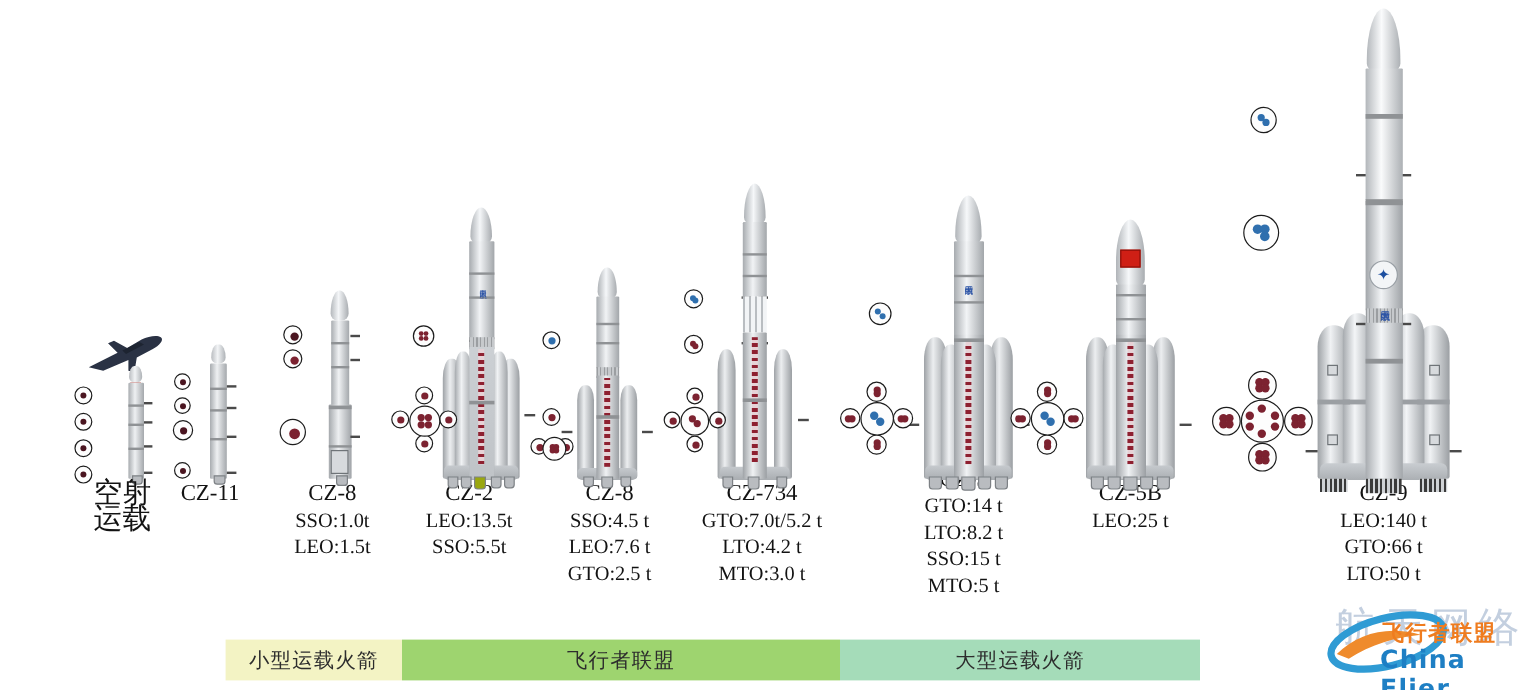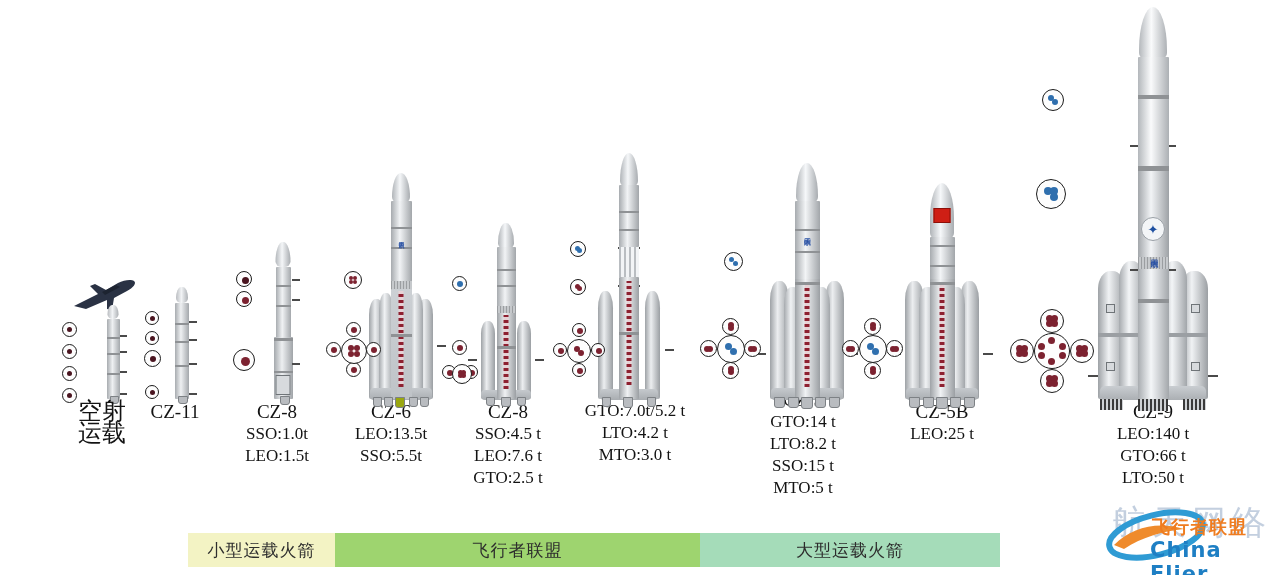--- a/index.html
+++ b/index.html
@@ -553,33 +553,34 @@
     <div class="lbl-name">CZ-11</div>
   </div>
 
   <div class="labels" style="left:222px;top:400px;width:110px;">
     <div class="lbl-name">CZ-8</div>
     <div class="lbl-spec">SSO:1.0t</div>
     <div class="lbl-spec">LEO:1.5t</div>
   </div>
 
   <div class="labels" style="left:333px;top:400px;width:116px;">
-    <div class="lbl-name">CZ-6</div>
+    <div class="lbl-name">CZ-2</div>
     <div class="lbl-spec">LEO:13.5t</div>
     <div class="lbl-spec">SSO:5.5t</div>
   </div>
 
   <div class="labels" style="left:450px;top:400px;width:116px;">
     <div class="lbl-name">CZ-8</div>
     <div class="lbl-spec">SSO:4.5 t</div>
     <div class="lbl-spec">LEO:7.6 t</div>
     <div class="lbl-spec">GTO:2.5 t</div>
   </div>
 
   <div class="labels" style="left:560px;top:400px;width:150px;">
+    <div class="lbl-name">CZ-734</div>
     <div class="lbl-spec">GTO:7.0t/5.2 t</div>
     <div class="lbl-spec">LTO:4.2 t</div>
     <div class="lbl-spec">MTO:3.0 t</div>
   </div>
 
   <div class="labels" style="left:745px;top:388px;width:116px;">
     <div class="lbl-name">CZ-5</div>
     <div class="lbl-spec">GTO:14 t</div>
     <div class="lbl-spec">LTO:8.2 t</div>
     <div class="lbl-spec">SSO:15 t</div>

